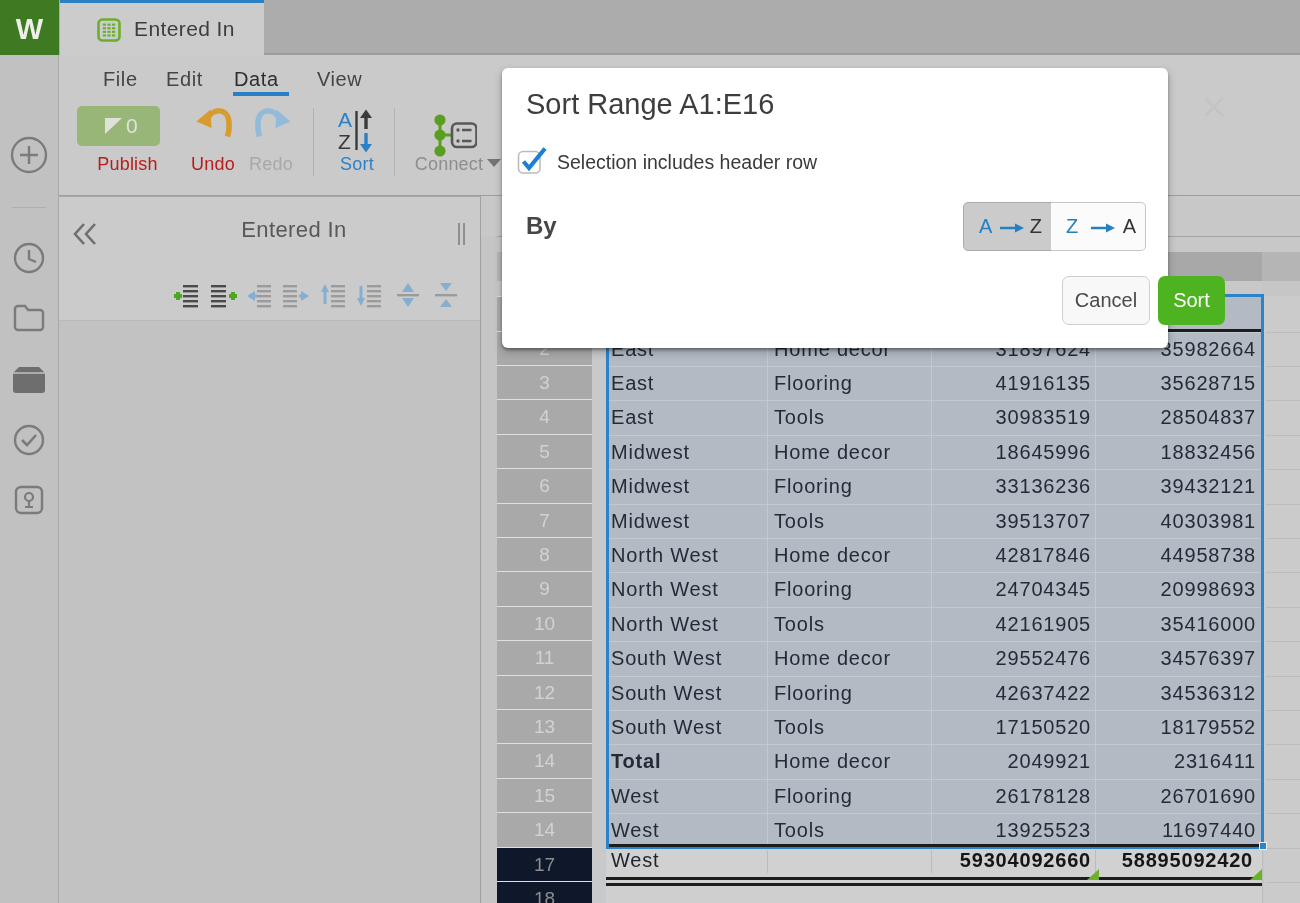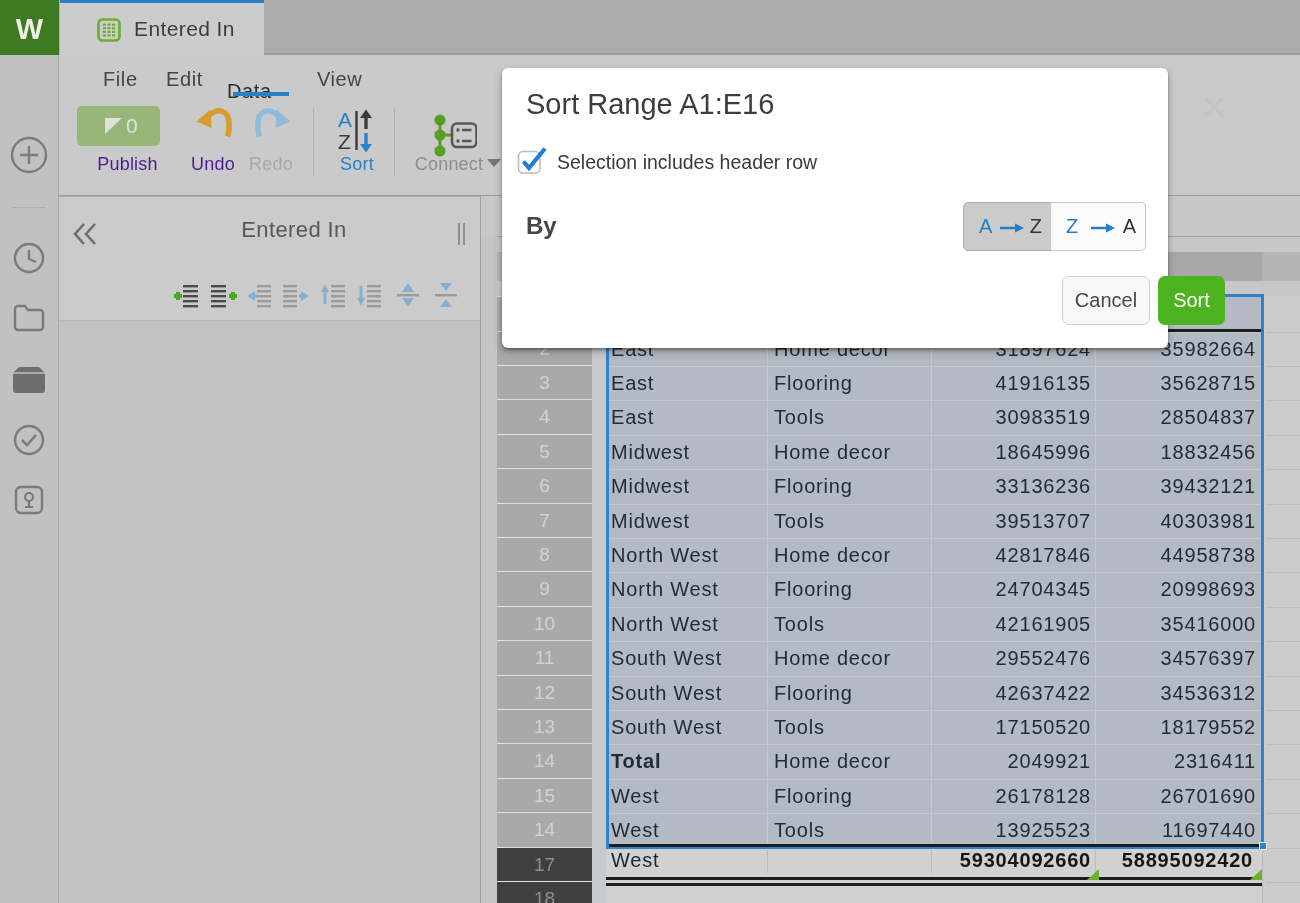--- a/index.html
+++ b/index.html
@@ -8,21 +8,21 @@
 
 
 #logo { position:absolute; left:0; top:0; width:59px; height:55px; background:#3d7a22; color:#efefe9; font-size:29px; font-weight:bold; text-align:center; line-height:58px; }
 #tabbar { position:absolute; left:59px; top:0; width:1241px; height:55px; background:#acacac; }
 #tab { position:absolute; left:1px; top:0; width:204px; height:55px; background:#cccccc; border-top:3px solid #2b80c4; }
 #tab .tname { position:absolute; left:74px; top:14px; font-size:21px; letter-spacing:0.4px; color:#3d3d3d; }
 #toolbar { position:absolute; left:59px; top:55px; width:1241px; height:141px; background:#cacaca; border-bottom:1px solid #9e9e9e; }
 .menu { position:absolute; top:13px; font-size:20px; letter-spacing:0.6px; color:#454545; }
 #m-data { color:#2e2e2e; }
 #data-ul { position:absolute; left:174px; top:37px; width:56px; height:4px; background:#2a7fc6; }
-.tlabel { position:absolute; top:99px; font-size:18px; letter-spacing:0.2px; color:#4c1d95; text-align:center; }
+.tlabel { position:absolute; top:99px; font-size:18px; letter-spacing:0.2px; color:#b91c1c; text-align:center; }
 .tsep { position:absolute; top:53px; width:1px; height:68px; background:#b2b2b2; }
 #pubbtn { position:absolute; left:18px; top:51px; width:83px; height:40px; background:#97b677; border-radius:5px; }
 #pubbtn span { position:absolute; left:49px; top:8px; color:#dee3da; font-size:21px; }
 
 
 #rail { position:absolute; left:0; top:55px; width:59px; height:848px; background:#c1c1c1; border-right:1px solid #a9a9a9; }
 
 
 #panel { position:absolute; left:59px; top:196px; width:422px; height:707px; background:#c2c2c2; border-right:1px solid #a0a0a0; border-top:1px solid #a8a8a8; }
 #panel-head { position:absolute; left:0; top:0; width:100%; height:124px; background:#cbcbcb; border-bottom:1px solid #bababa; }
@@ -34,21 +34,21 @@
 
 #grid { position:absolute; left:481px; top:196px; width:819px; height:707px; background:#c8c8c8; }
 #grid .topline { position:absolute; left:16px; top:40px; width:803px; height:1px; background:#a5a5a5; }
 #colhead { position:absolute; left:16px; top:56px; width:803px; height:29px; background:#b5b5b5; }
 #colhead-sel { position:absolute; left:111px; top:56px; width:670px; height:29px; background:#a8a8a8; }
 #gapcol { position:absolute; left:111px; top:85px; width:14px; height:622px; background:#c8c9cb; }
 #gut { position:absolute; left:0; top:40px; width:16px; height:667px; background:#c5c5c5; }
 
 .rh { position:absolute; left:16px; width:95px; height:33.4px; text-align:center; font-size:19px; line-height:33px; }
 .rh-sel { background:#a9a9a9; color:#d0d3d6; }
-.rh-un { background:#404040; color:#8d8d8d; }
+.rh-un { background:#0f172a; color:#8d8d8d; }
 
 #selblock { position:absolute; left:125px; top:100.6px; width:656px; height:550.2px; background:#b3bac3; }
 .vline { position:absolute; top:135.6px; width:1px; height:515px; background:#c2c9d1; }
 .cr { position:absolute; left:125px; width:656px; height:34.4px; border-top:1px solid #c2c9d1; font-size:20px; letter-spacing:0.8px; color:#222c37; }
 .cr div { position:absolute; top:5px; }
 .ca { left:5px; }
 .cb { left:168px; }
 .cc { width:160px; left:325px; text-align:right; }
 .cd { width:161px; left:489px; text-align:right; }
 
@@ -279,21 +279,21 @@
           <rect x="15.0" y="16.4" width="3.2" height="2.1"></rect>
         </g>
       </svg>
   <span class="tname">Entered In</span>
 </div>
   </div>
 <div id="logo">W</div>
 <div id="toolbar">
   <span class="menu" style="left:44px;">File</span>
   <span class="menu" style="left:107px;">Edit</span>
-  <span class="menu" id="m-data" style="left:168px;margin-top:12px;">Data</span>
+  <span class="menu" id="m-data" style="left:175px;">Data</span>
   <span id="data-ul"></span>
   <span class="menu" style="left:258px;">View</span>
   <div id="pubbtn">
     <svg width="26" height="26" style="position:absolute;left:27px;top:11px;" viewBox="0 0 26 26">
         <path d="M1 1 L18 1 L1 17 Z" fill="#dee3da"></path>
       </svg>
     <span>0</span>
   </div>
   <div class="tlabel" style="left:27px; width:83px;">Publish</div>
   <svg width="40" height="38" style="position:absolute;left:137px;top:50px;" viewBox="0 0 40 38">

